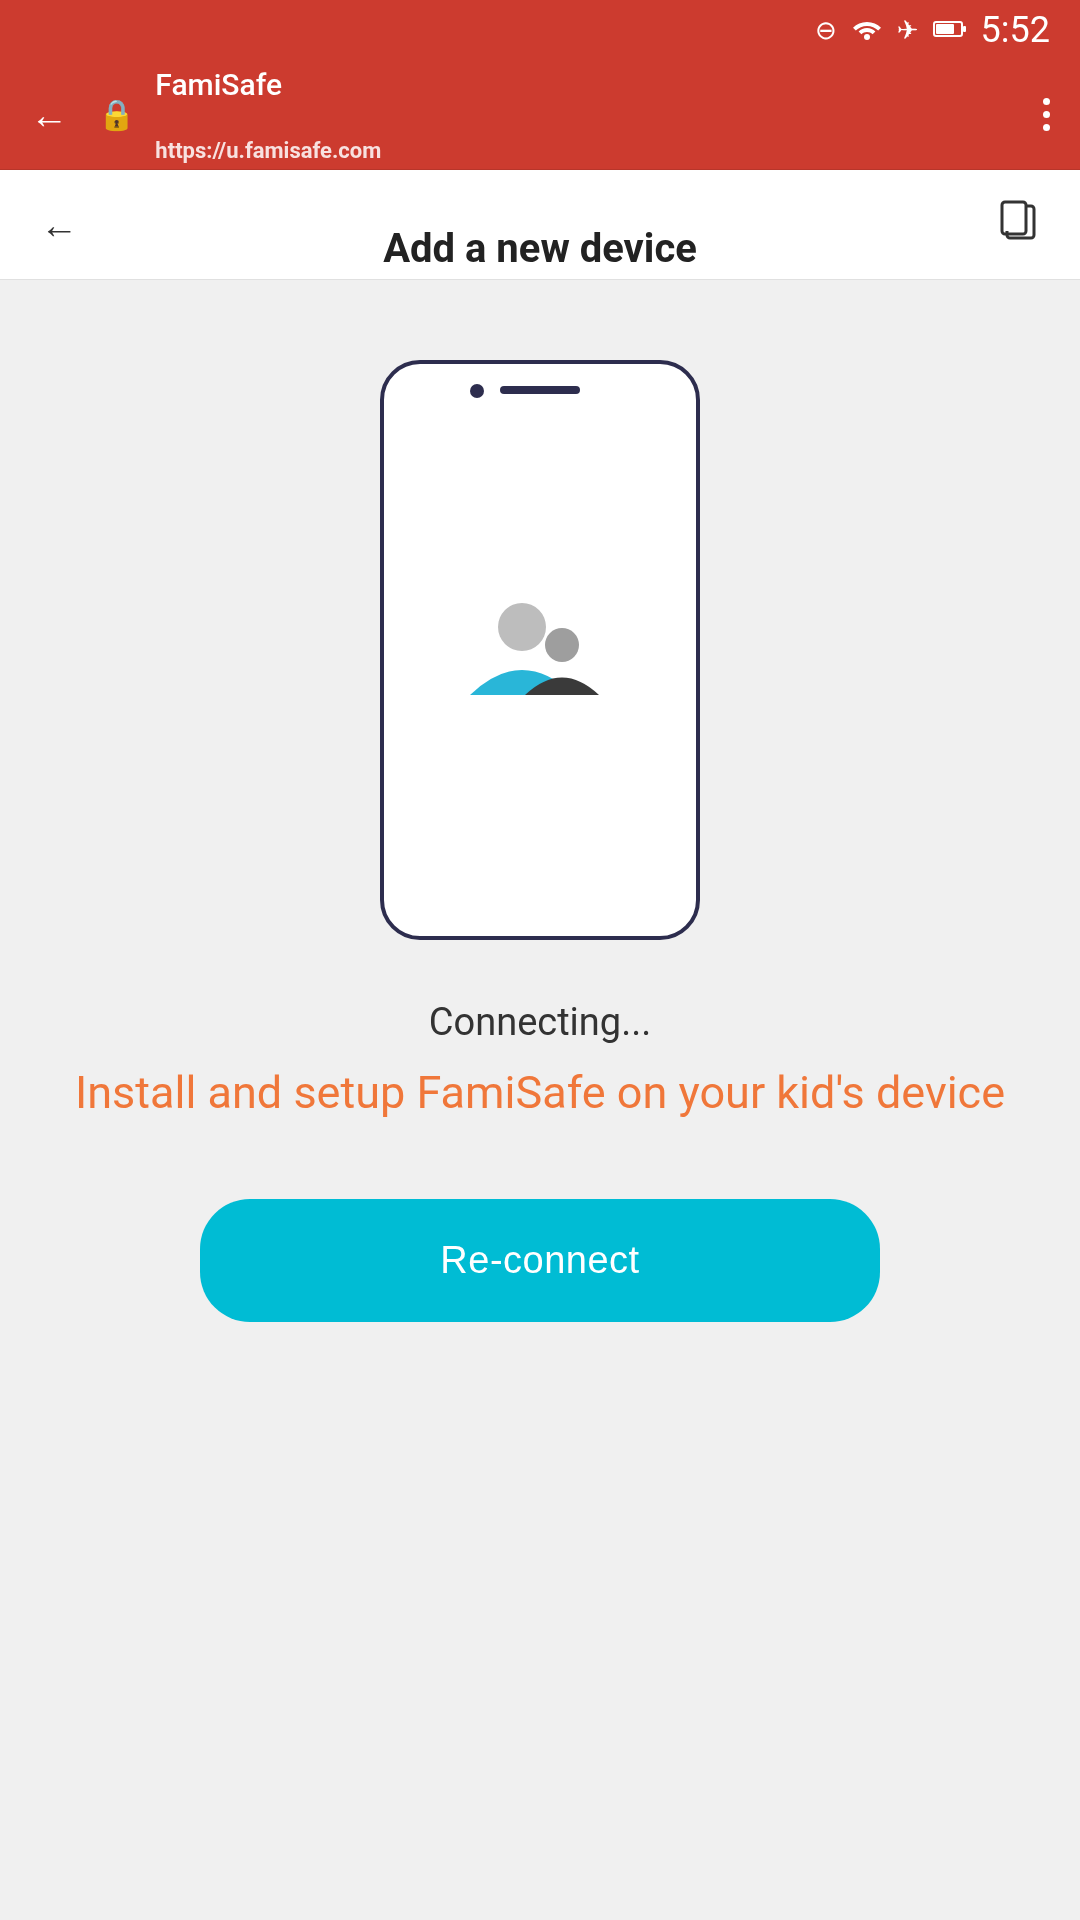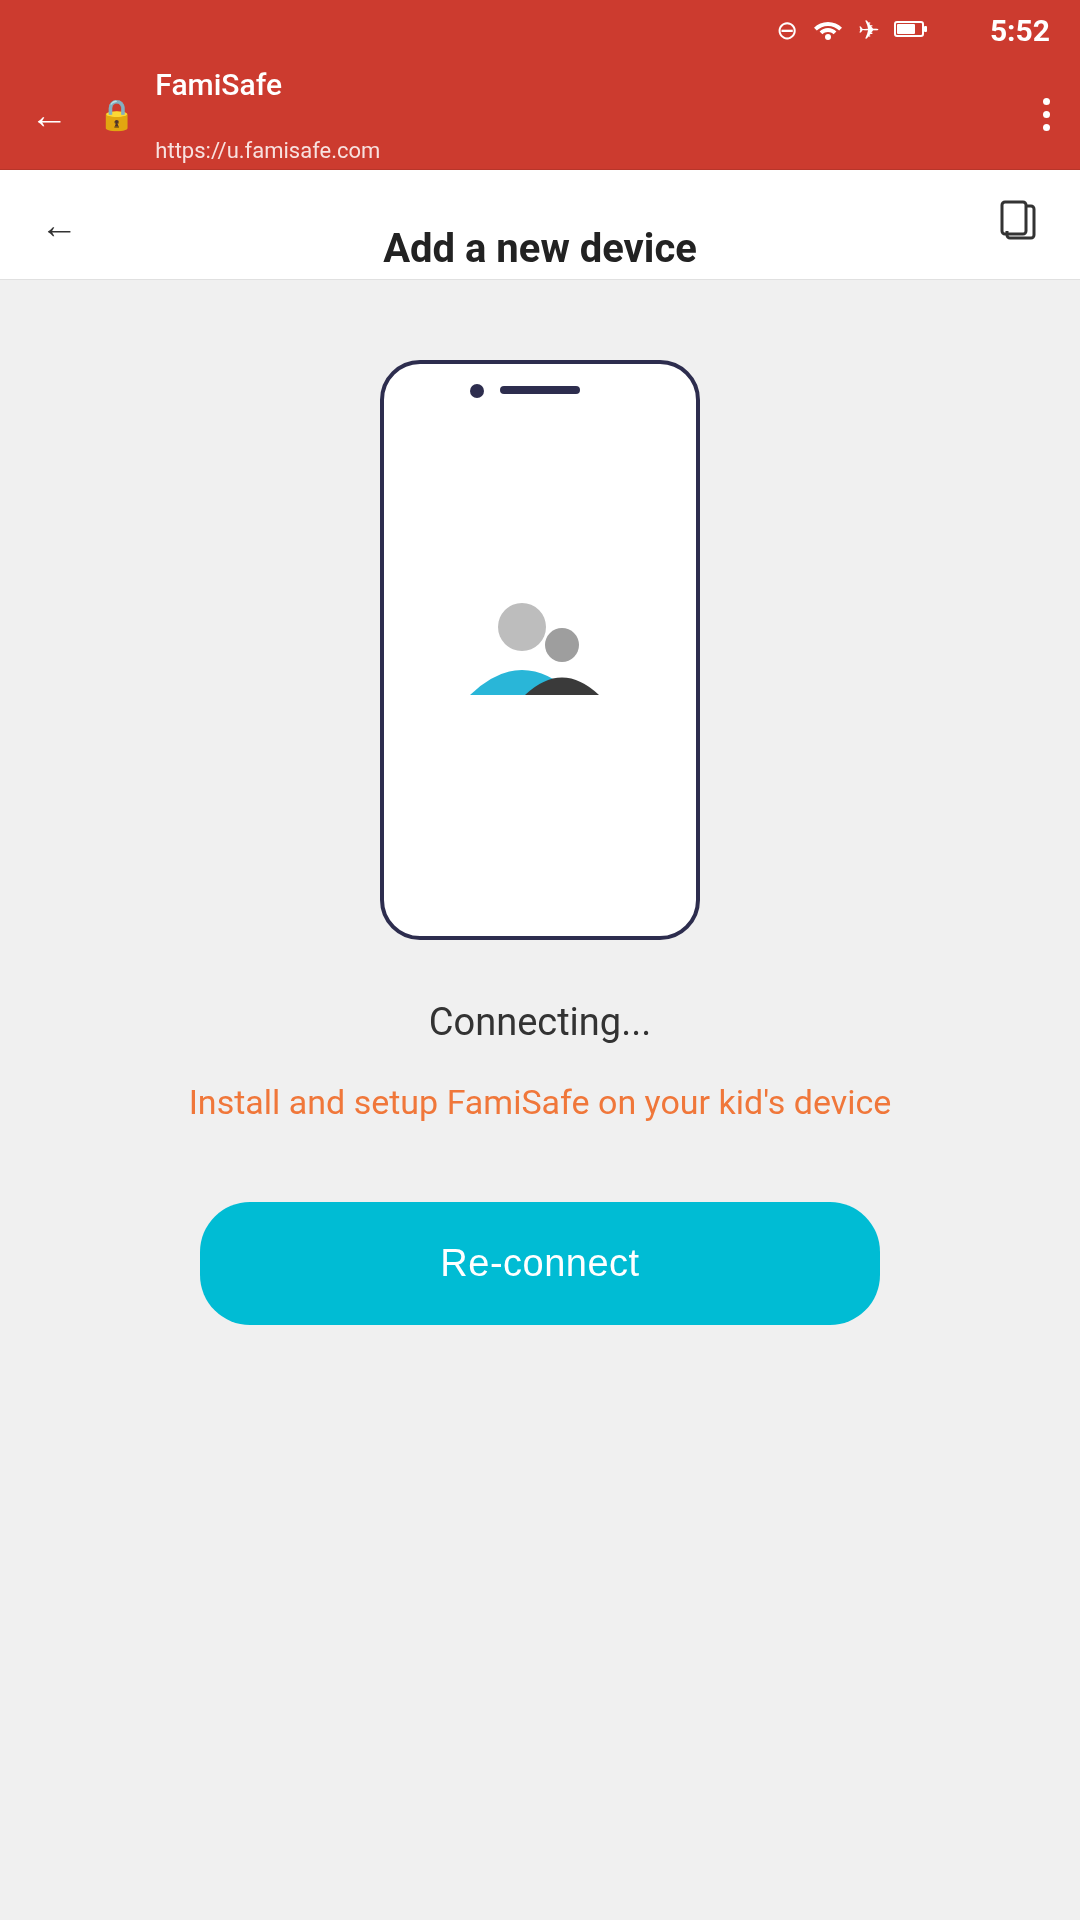--- a/index.html
+++ b/index.html
@@ -32,23 +32,22 @@
     }
 
     .status-icon {
       color: white;
       font-size: 26px;
       line-height: 1;
     }
 
     .status-time {
       color: white;
-      font-size: 30px;
-      font-weight: bold;
-      margin-left: 48px;
+      font-size: 36px;
+      font-weight: normal;
     }
 
     
     .browser-bar {
       width: 100%;
       height: 110px;
       background: #cc3b2f;
       display: flex;
       align-items: center;
       padding: 0 20px;
@@ -77,20 +76,21 @@
 
     .browser-title {
       color: white;
       font-size: 30px;
       font-weight: 500;
     }
 
     .browser-url {
       color: rgba(255,255,255,0.85);
       font-size: 22px;
+      font-weight: bold;
     }
 
     .browser-menu-btn {
       color: white;
       font-size: 36px;
       cursor: pointer;
       padding: 10px;
       display: flex;
       flex-direction: column;
       gap: 6px;
@@ -190,26 +190,26 @@
     
     .logo-svg {
       width: 180px;
       height: 130px;
     }
 
     
     .connecting-text {
       font-size: 38px;
       color: #333;
-      margin-bottom: 38px;
+      margin-bottom: 22px;
       font-weight: 400;
     }
 
     .install-link {
-      font-size: 34px;
+      font-size: 45px;
       color: #f0773a;
       text-decoration: none;
       text-align: center;
       margin-bottom: 80px;
       cursor: pointer;
     }
 
     
     .reconnect-btn {
       width: 680px;

